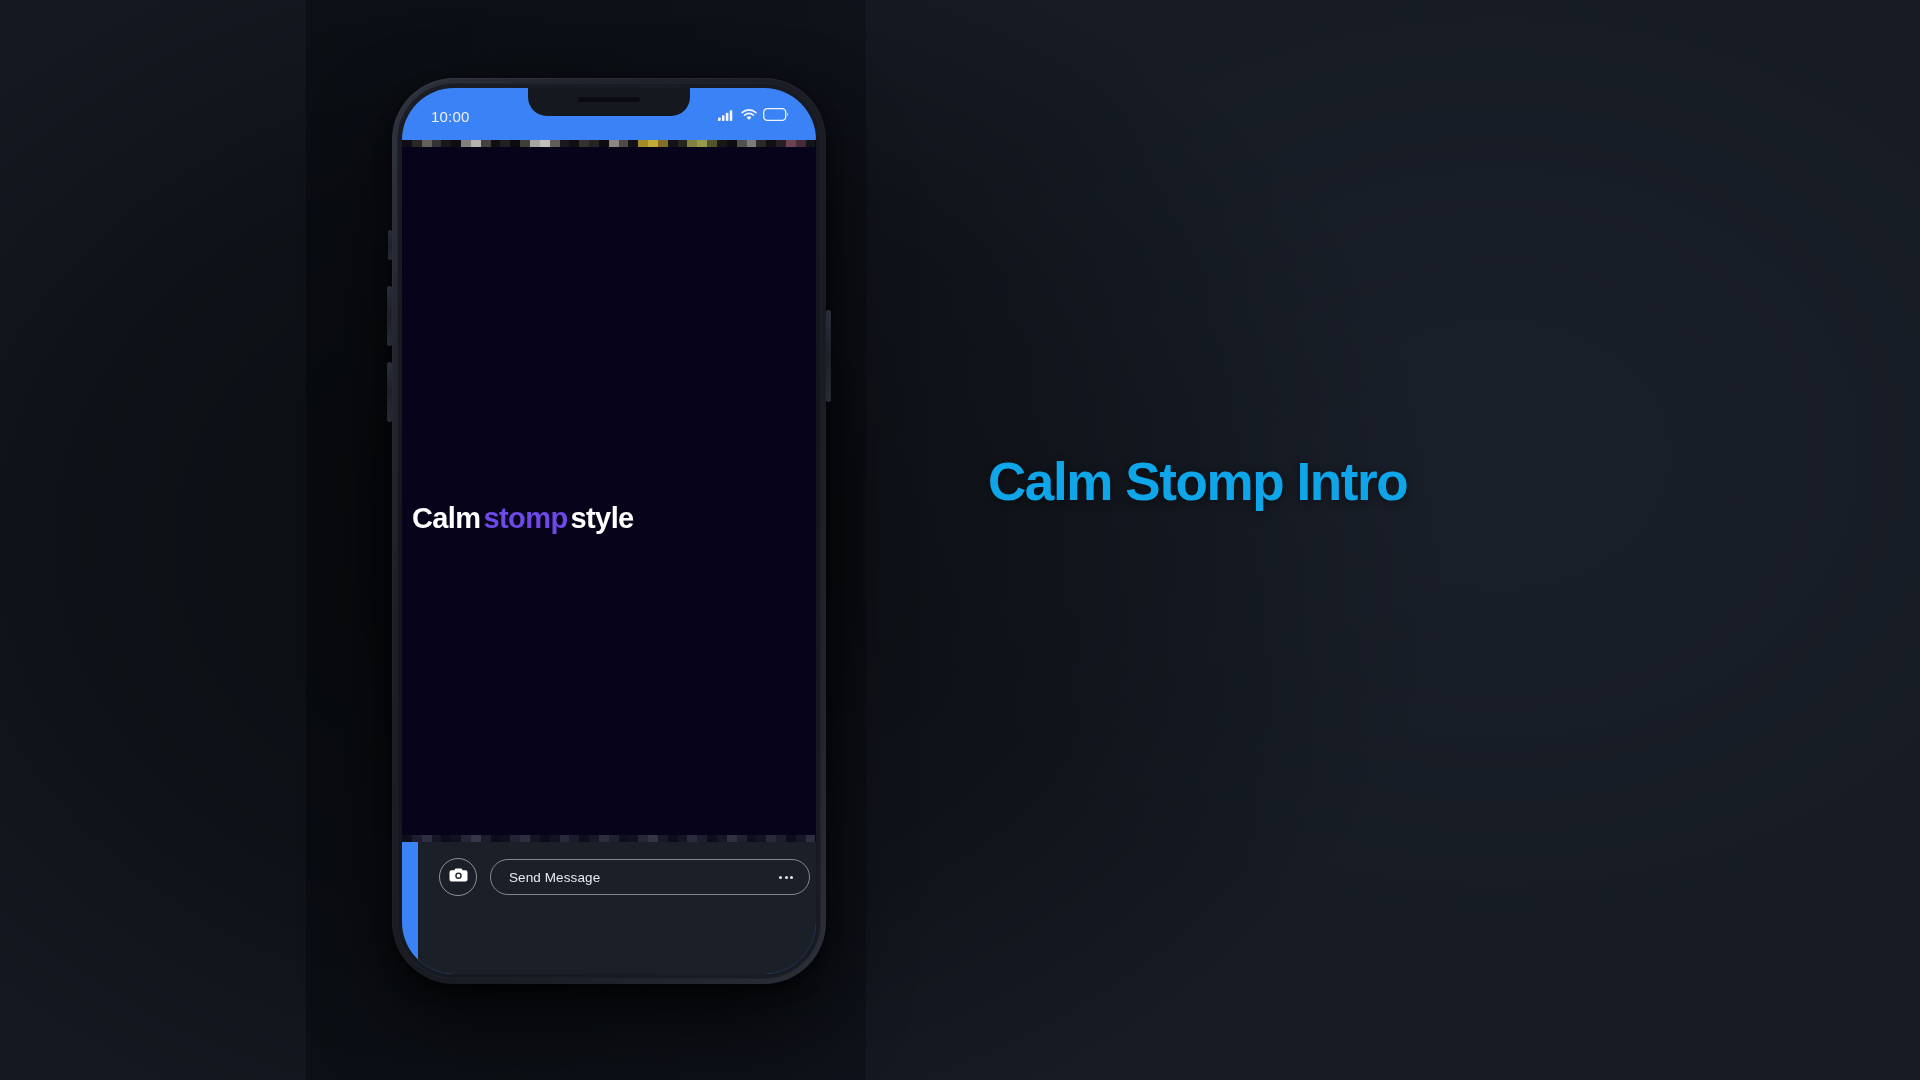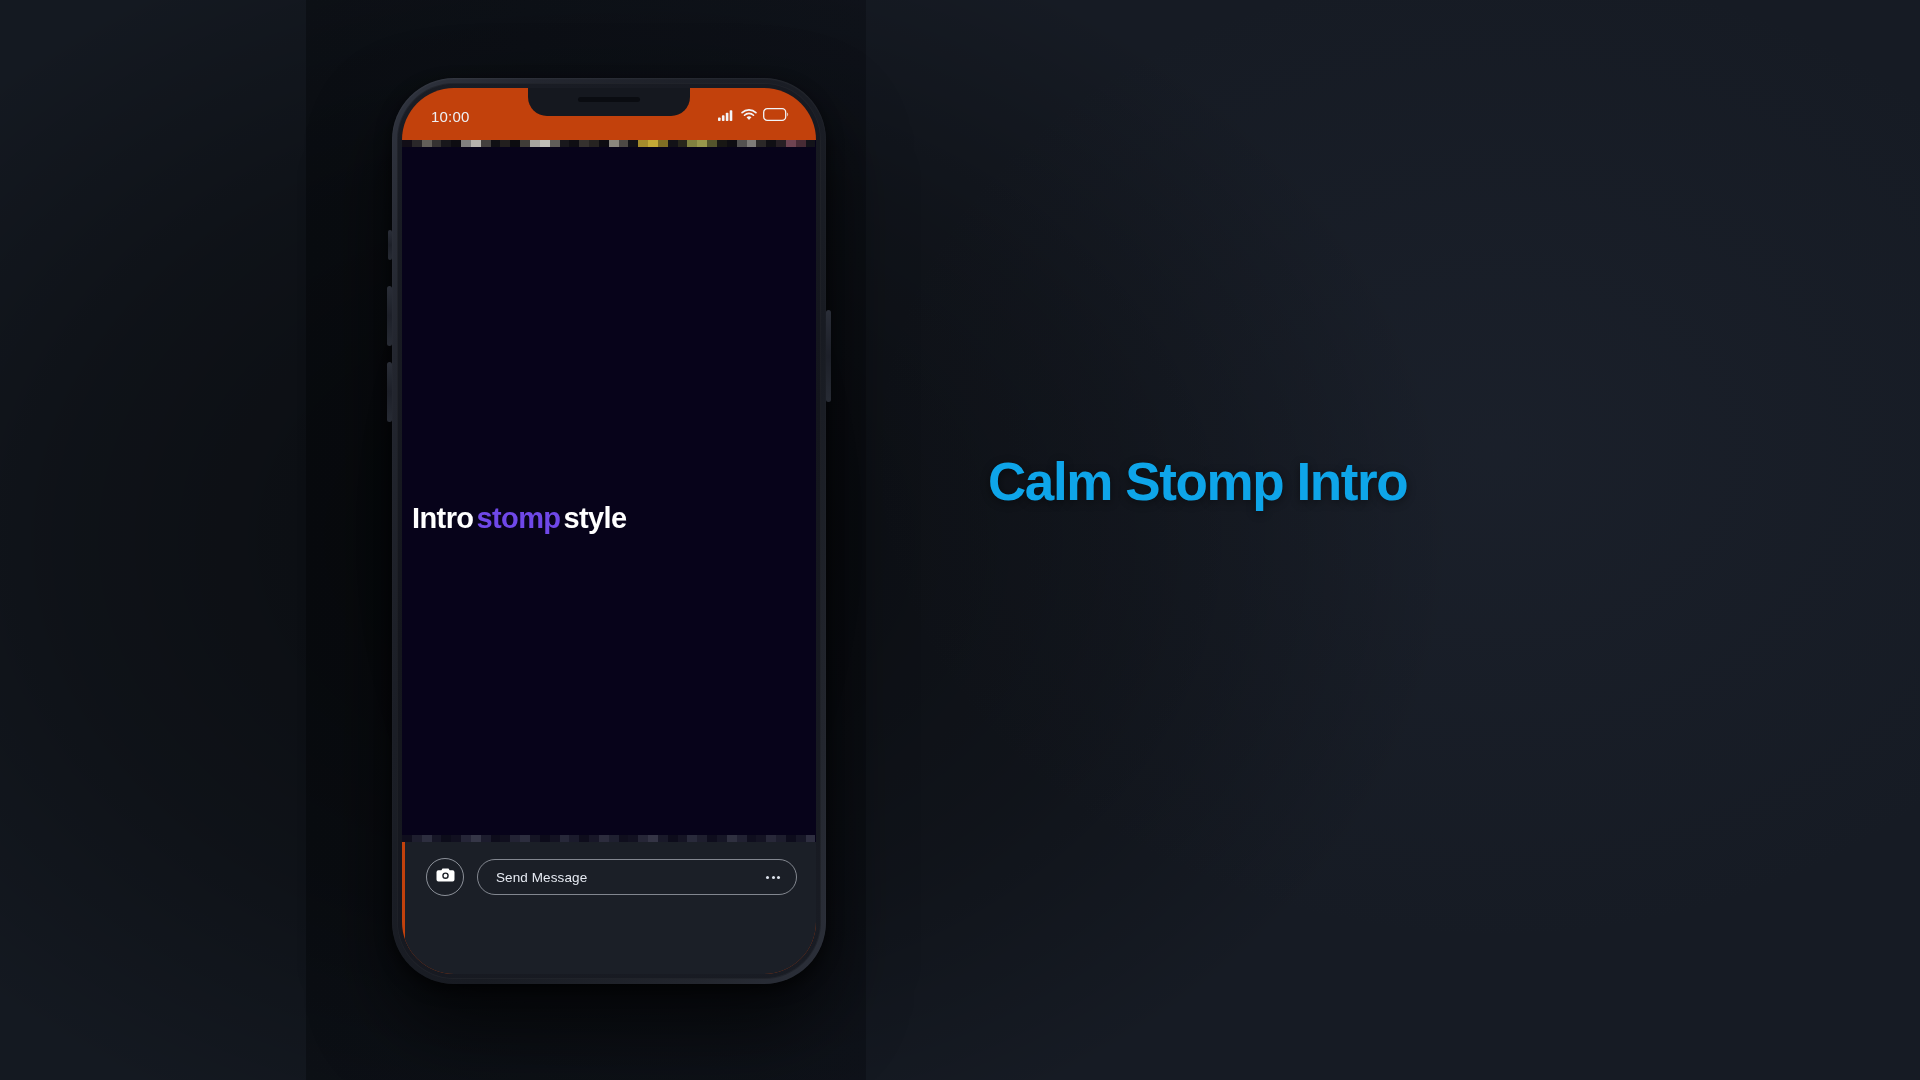--- a/index.html
+++ b/index.html
@@ -90,21 +90,21 @@
     left: 5px; top: 5px; right: 5px; bottom: 5px;
     border-radius: 57px;
     background: linear-gradient(150deg, #1a1d25 0%, #14161d 50%, #191c24 100%);
     box-shadow: inset 0 0 0 1px rgba(255,255,255,0.035);
   }
   .phone-screen {
     position: absolute;
     left: 10px; top: 10px; right: 10px; bottom: 10px;
     border-radius: 52px;
     overflow: hidden;
-    background: #c2410c;
+    background: #3b82f6;
   }
 
   
   .btn-side {
     position: absolute;
     background: linear-gradient(180deg, #2a2e38, #1d2029 50%, #272b34);
     border-radius: 3px;
   }
   .btn-silent { left: -4px;  top: 152px; width: 4px;  height: 30px; }
   .btn-volup  { left: -5px;  top: 208px; width: 5px;  height: 60px; }
@@ -195,21 +195,21 @@
     letter-spacing: -0.6px;
     color: #ffffff;
     white-space: nowrap;
   }
   .story-headline .accent { color: #6f48e8; }
   .story-headline .w { margin-right: 3px; }
 
   
   .story-footer {
     position: absolute;
-    left: 3px;
+    left: 16px;
     bottom: 0;
     width: 100%;
     height: 132px;
     background: #1b1f27;
   }
   .footer-row {
     position: absolute;
     left: 21px;
     right: 22px;
     top: 16px;
@@ -377,21 +377,21 @@
             <i style="width: 2.381%; background: rgb(139, 137, 131);"></i>
             <i style="width: 2.381%; background: rgb(47, 45, 42);"></i>
             <i style="width: 2.381%; background: rgb(17, 17, 20);"></i>
             <i style="width: 2.381%; background: rgb(43, 35, 38);"></i>
             <i style="width: 2.381%; background: rgb(122, 74, 88);"></i>
             <i style="width: 2.381%; background: rgb(78, 48, 56);"></i>
             <i style="width: 2.381%; background: rgb(21, 21, 26);"></i>
           </div>
 
         <div class="story-headline">
-          <span class="w">Intro</span><span class="w accent">stomp</span><span class="w">style</span>
+          <span class="w">Calm</span><span class="w accent">stomp</span><span class="w">style</span>
         </div>
 
         <div class="filmstrip bottom">
             <i style="width: 2.381%; background: rgb(25, 28, 34);"></i>
             <i style="width: 2.381%; background: rgb(59, 64, 72);"></i>
             <i style="width: 2.381%; background: rgb(93, 99, 109);"></i>
             <i style="width: 2.381%; background: rgb(42, 46, 53);"></i>
             <i style="width: 2.381%; background: rgb(20, 23, 28);"></i>
             <i style="width: 2.381%; background: rgb(30, 33, 40);"></i>
             <i style="width: 2.381%; background: rgb(74, 80, 90);"></i>

